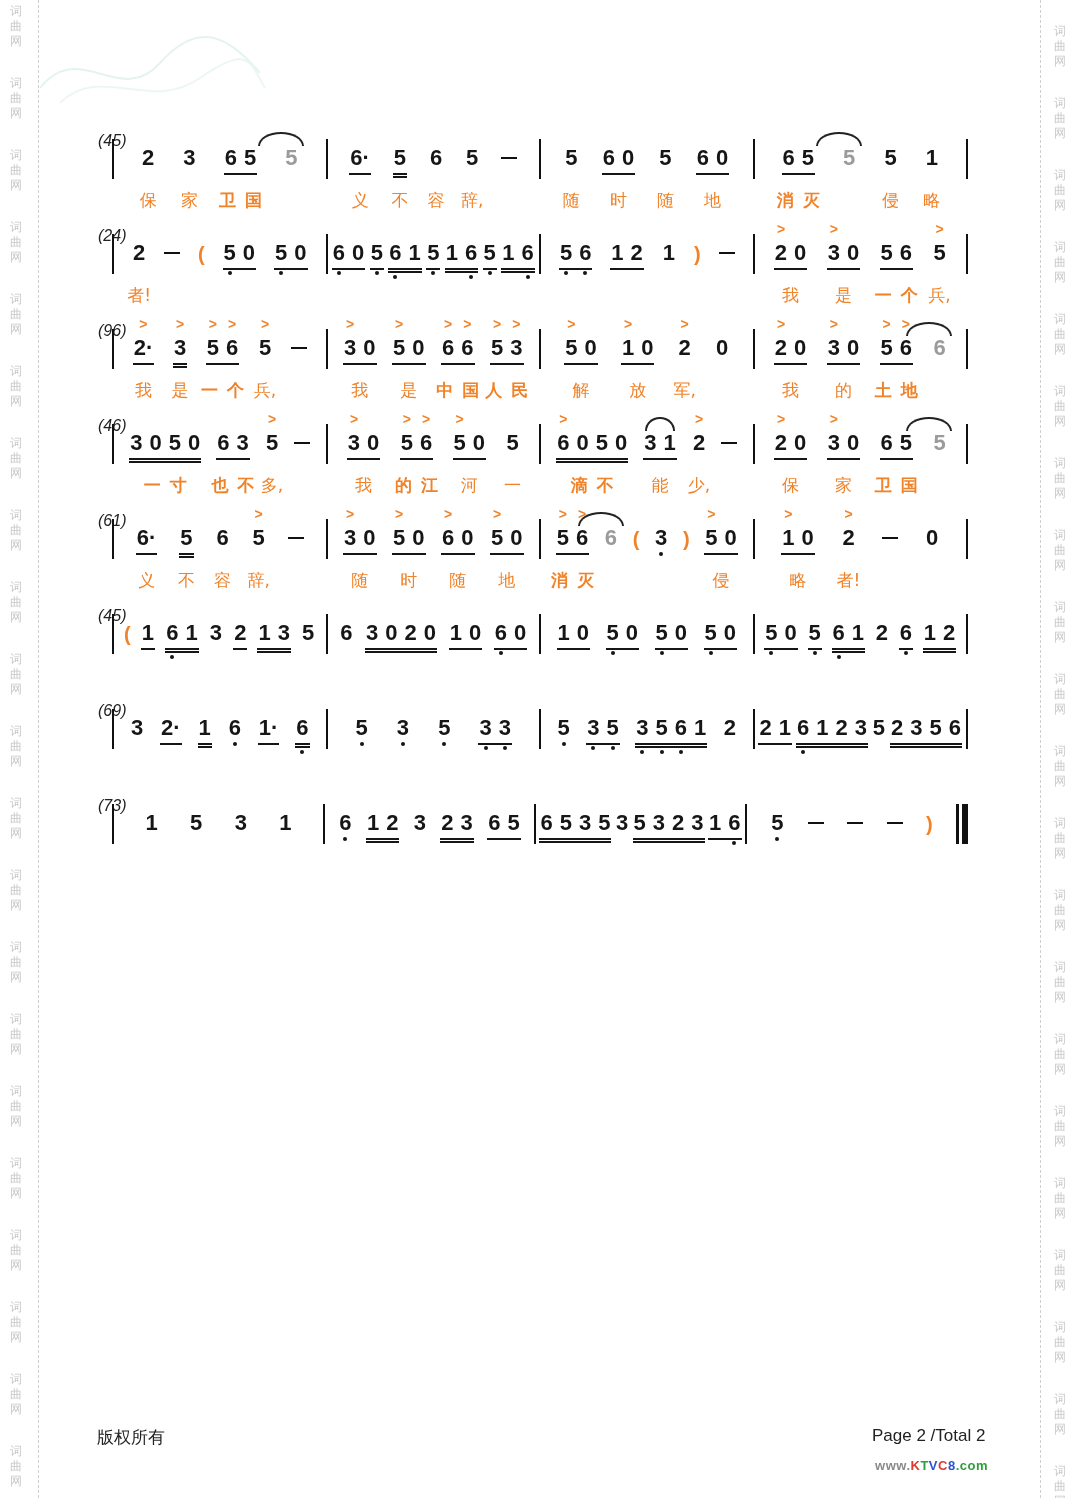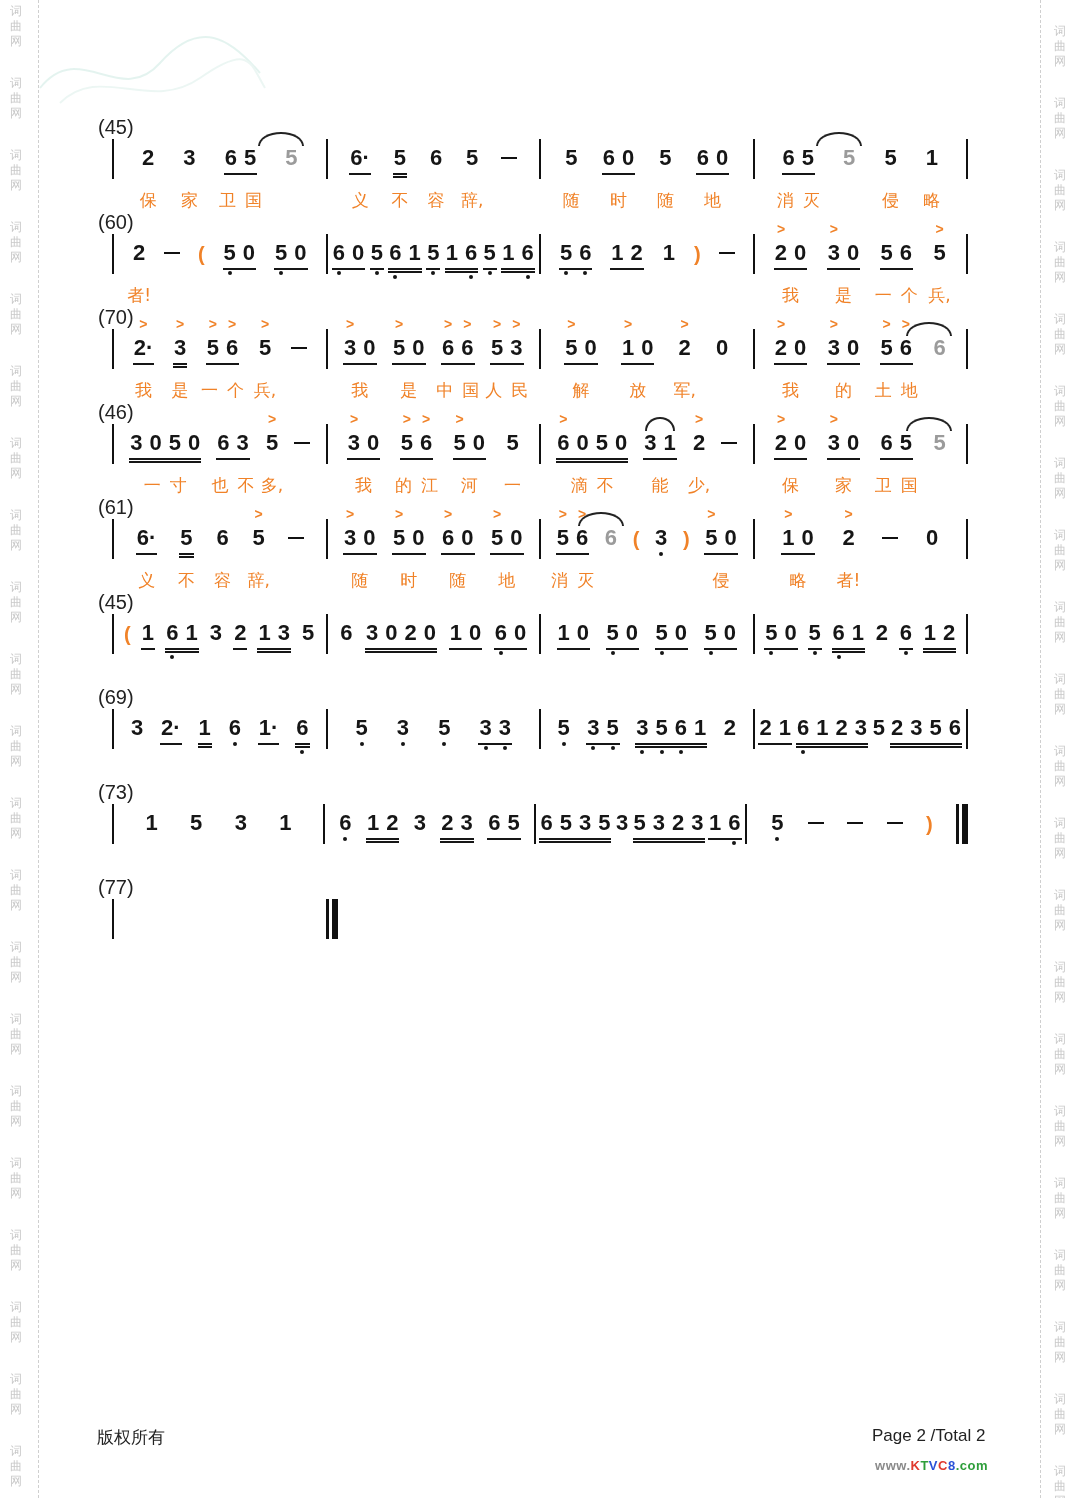--- a/index.html
+++ b/index.html
@@ -11,21 +11,21 @@
   .wmcol.left{left:8px;}
   .wmcol.right{right:6px;top:24px;}
   .wmgroup{margin-bottom:27px;}
   .wmdash{position:absolute;top:0;bottom:0;width:0;border-left:1px dashed #cfcfcf;}
   .wmdash.left{left:38px;}
   .wmdash.right{left:1040px;}
   .squiggle{position:absolute;left:30px;top:18px;opacity:.65;}
   
   .music{position:absolute;left:98px;top:116px;width:880px;}
   .system{position:relative;height:95px;}
-  .sysnum{position:absolute;left:0;top:0;font-size:20px;color:#222;}
+  .sysnum{position:absolute;left:0;top:16px;font-size:16px;color:#222;font-style:italic;}
   .notesrow{position:absolute;left:14px;top:30px;width:856px;display:flex;align-items:flex-start;}
   .measure{flex:1 1 0;display:flex;justify-content:space-evenly;align-items:flex-start;min-width:0;}
   .short .measure{flex:0 0 212px;}
   .bar{width:2px;height:40px;background:#111;margin-top:-7px;flex:0 0 2px;}
   .finalbar{display:flex;gap:3px;margin-top:-7px;}
   .fb1{width:3px;height:40px;background:#111;display:block;}
   .fb2{width:6px;height:40px;background:#111;display:block;}
   .note{position:relative;display:inline-flex;color:var(--note,#161616);}
   .note.gray{color:var(--gray,#9b9b9b);}
   .grp{display:inline-flex;gap:7px;padding:0 1px 3px 1px;}
@@ -38,21 +38,21 @@
   .dotb{position:absolute;left:50%;transform:translateX(-50%);width:4px;height:4px;
         border-radius:50%;background:currentColor;}
   .dash{width:16px;height:2px;background:#111;margin-top:11px;}
   .paren{color:var(--orange,#f08228);font-size:20px;font-weight:bold;line-height:26px;}
   .tiearc{position:absolute;top:-14px;left:-26px;width:42px;height:12px;
           border:2px solid #222;border-bottom:none;border-radius:50% 50% 0 0/100% 100% 0 0;}
   .tiearc.self{left:2px;width:auto;right:2px;}
   .lyr{position:absolute;top:44px;left:50%;transform:translateX(-50%);
        color:var(--orange,#f08228);font-size:17px;line-height:20px;white-space:nowrap;
        font-family:"DejaVu Sans",sans-serif;font-weight:normal;}
-  .lyr.multi{letter-spacing:9px;padding-left:9px;}
+  .lyr.multi{letter-spacing:9px;padding-left:9px;font-weight:bold;}
   
   .fcopy{position:absolute;left:97px;top:1426px;font-size:17px;color:#222;
          font-family:"DejaVu Sans",sans-serif;}
   .fpage{position:absolute;left:872px;top:1426px;font-size:17px;color:#222;}
   .fsite{position:absolute;right:86px;top:1458px;font-size:13px;font-weight:bold;
          letter-spacing:.5px;text-decoration:none;cursor:pointer;}
 </style>
 </head>
 <body>
 
@@ -392,21 +392,21 @@
               <span class="grp">
                 <span class="dig">1</span>
               </span>
               <span class="lyr">略</span>
             </span>
           </span>
           <span class="bar"></span>
         </span>
       </div>
       <div class="system">
-        <span class="sysnum">(60)</span>
+        <span class="sysnum">(24)</span>
         <span class="notesrow">
           <span class="bar"></span>
           <span class="measure">
             <span class="note">
               <span class="grp">
                 <span class="dig">2</span>
               </span>
               <span class="lyr">者!</span>
             </span>
             <span class="dash"></span>
@@ -515,21 +515,21 @@
               <span class="grp">
                 <span class="dig">5<span class="accent">&gt;</span></span>
               </span>
               <span class="lyr">兵,</span>
             </span>
           </span>
           <span class="bar"></span>
         </span>
       </div>
       <div class="system">
-        <span class="sysnum">(70)</span>
+        <span class="sysnum">(96)</span>
         <span class="notesrow">
           <span class="bar"></span>
           <span class="measure">
             <span class="note">
               <span class="grp u1">
                 <span class="dig">2·<span class="accent">&gt;</span></span>
               </span>
               <span class="lyr">我</span>
             </span>
             <span class="note">
@@ -1226,31 +1226,20 @@
             <span class="note">
               <span class="grp">
                 <span class="dig">5<span class="dotb" style="top: 26px;"></span></span>
               </span>
             </span>
             <span class="dash"></span>
             <span class="dash"></span>
             <span class="dash"></span>
             <span class="paren">)</span>
           </span>
-          <span class="finalbar">
-            <span class="fb1"></span>
-            <span class="fb2"></span>
-          </span>
-        </span>
-      </div>
-      <div class="system">
-        <span class="sysnum">(77)</span>
-        <span class="notesrow short">
-          <span class="bar"></span>
-          <span class="measure"></span>
           <span class="finalbar">
             <span class="fb1"></span>
             <span class="fb2"></span>
           </span>
         </span>
       </div>
     </div>
 
   <div class="fcopy">版权所有</div>
   <div class="fpage">Page 2 /Total 2</div>

